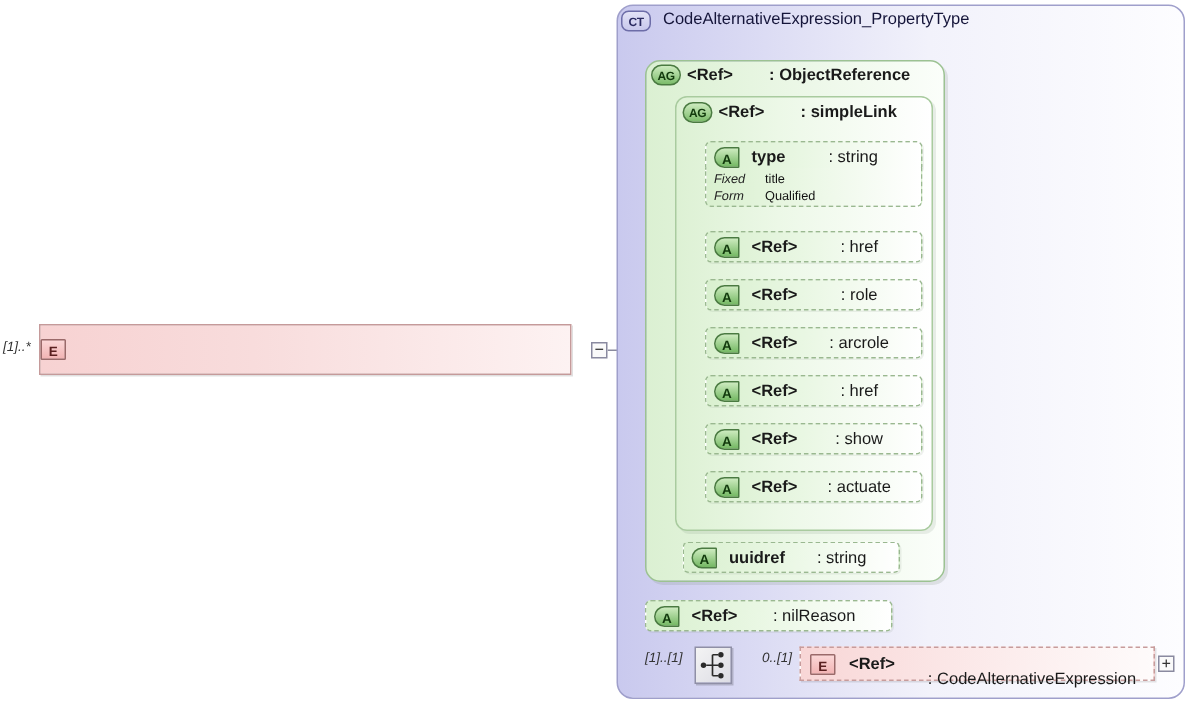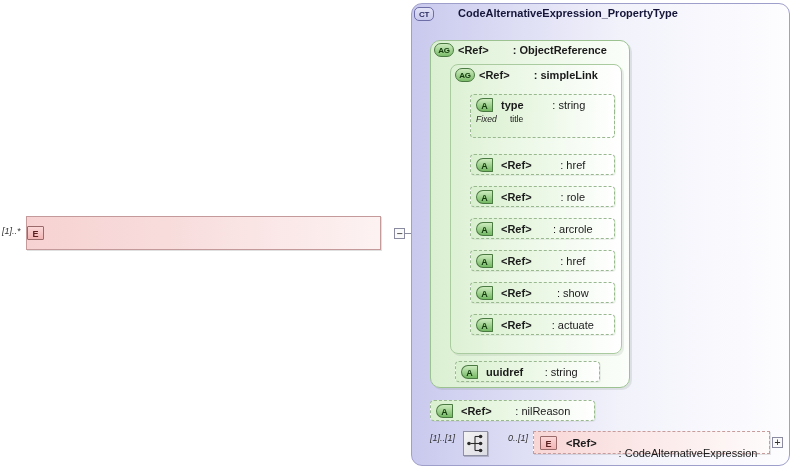--- a/index.html
+++ b/index.html
@@ -63,21 +63,21 @@
   }
 
   
   #ctBox{
     left:411px;top:3px;width:379px;height:463px;
     background:linear-gradient(90deg,#c9c9ee 0%,#d6d6f2 18%,#f2f2fb 55%,#fdfdff 100%);
     border:1px solid #9f9fcb;border-radius:11px;
     box-sizing:border-box;
   }
   #ctTitle{
-    left:435px;top:7px;width:220px;font-weight:bold;font-size:11px;
+    left:419px;top:7px;width:220px;font-weight:normal;font-size:11px;
     line-height:13px;color:#15153a;padding-left:23px;
   }
   #ctBadge{left:414px;top:7px;}
 
   
   #agObj{
     left:430px;top:40px;width:200px;height:348px;
     background:linear-gradient(90deg,#dbf0d2 0%,#e6f5e0 35%,#fbfefa 100%);
     border:1px solid #9cc292;border-radius:10px;box-sizing:border-box;
     box-shadow:2px 2px 0 rgba(120,140,120,.18);
@@ -209,20 +209,23 @@
 
 <div class="abs attrow" style="left:470px;top:94px;width:145px;">
   <span class="badge badge-A">A</span>
   <span class="nm">type</span>
   <span class="ty">: string</span>
 </div>
 
 <div class="abs" id="fixedBox">
   <div>
     <span class="k">Fixed</span><span class="v">title</span>
+  </div>
+  <div>
+    <span class="k">Form</span><span class="v">Qualified</span>
   </div>
 </div>
 
 <div class="abs attrow" style="left:470px;top:154px;width:145px;">
   <span class="badge badge-A">A</span>
   <span class="nm">&lt;Ref&gt;</span>
   <span class="ty">: href</span>
 </div>
 
 <div class="abs attrow" style="left:470px;top:186px;width:145px;">

